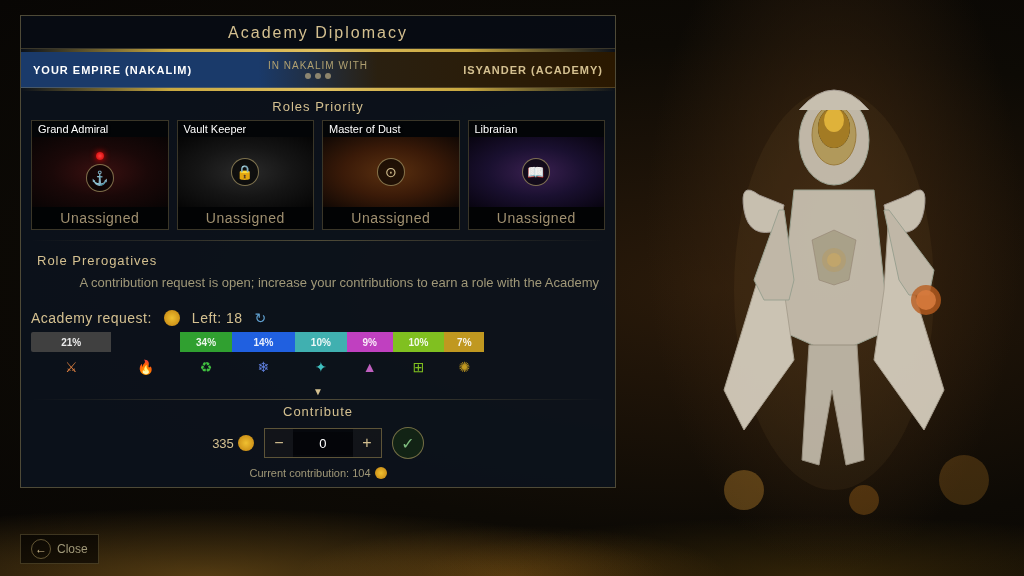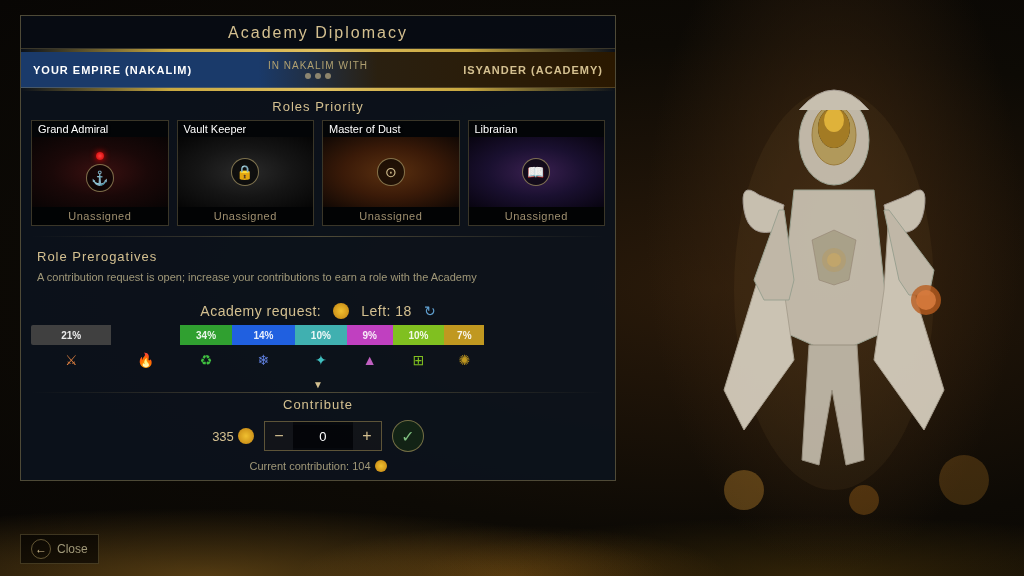--- a/index.html
+++ b/index.html
@@ -204,51 +204,51 @@
       align-items: center;
       justify-content: center;
       color: #d4c090;
       font-size: 14px;
       background: rgba(0,0,0,0.6);
     }
 
     .role-unassigned {
       background: rgba(0,0,0,0.7);
       color: #a09070;
-      font-size: 11px;
+      font-size: 14px;
       text-align: center;
       padding: 3px;
       letter-spacing: 0.5px;
     }
 
     
     .section-separator {
       height: 1px;
       background: linear-gradient(to right, transparent, rgba(180,160,100,0.4), transparent);
       margin: 0 10px;
     }
 
     
     .prerogatives-section {
       padding: 8px 16px;
     }
 
     .prerogatives-desc {
       color: #a09878;
-      font-size: 11px;
-      text-align: left;
+      font-size: 13px;
+      text-align: right;
       line-height: 1.4;
       margin-top: 4px;
     }
 
     
     .academy-request-row {
       display: flex;
       align-items: center;
-      justify-content: center;
+      justify-content: flex-start;
       gap: 12px;
       padding: 10px 10px 6px;
     }
 
     .academy-request-label {
       color: #d4c090;
       font-size: 14px;
       letter-spacing: 0.5px;
     }
 

